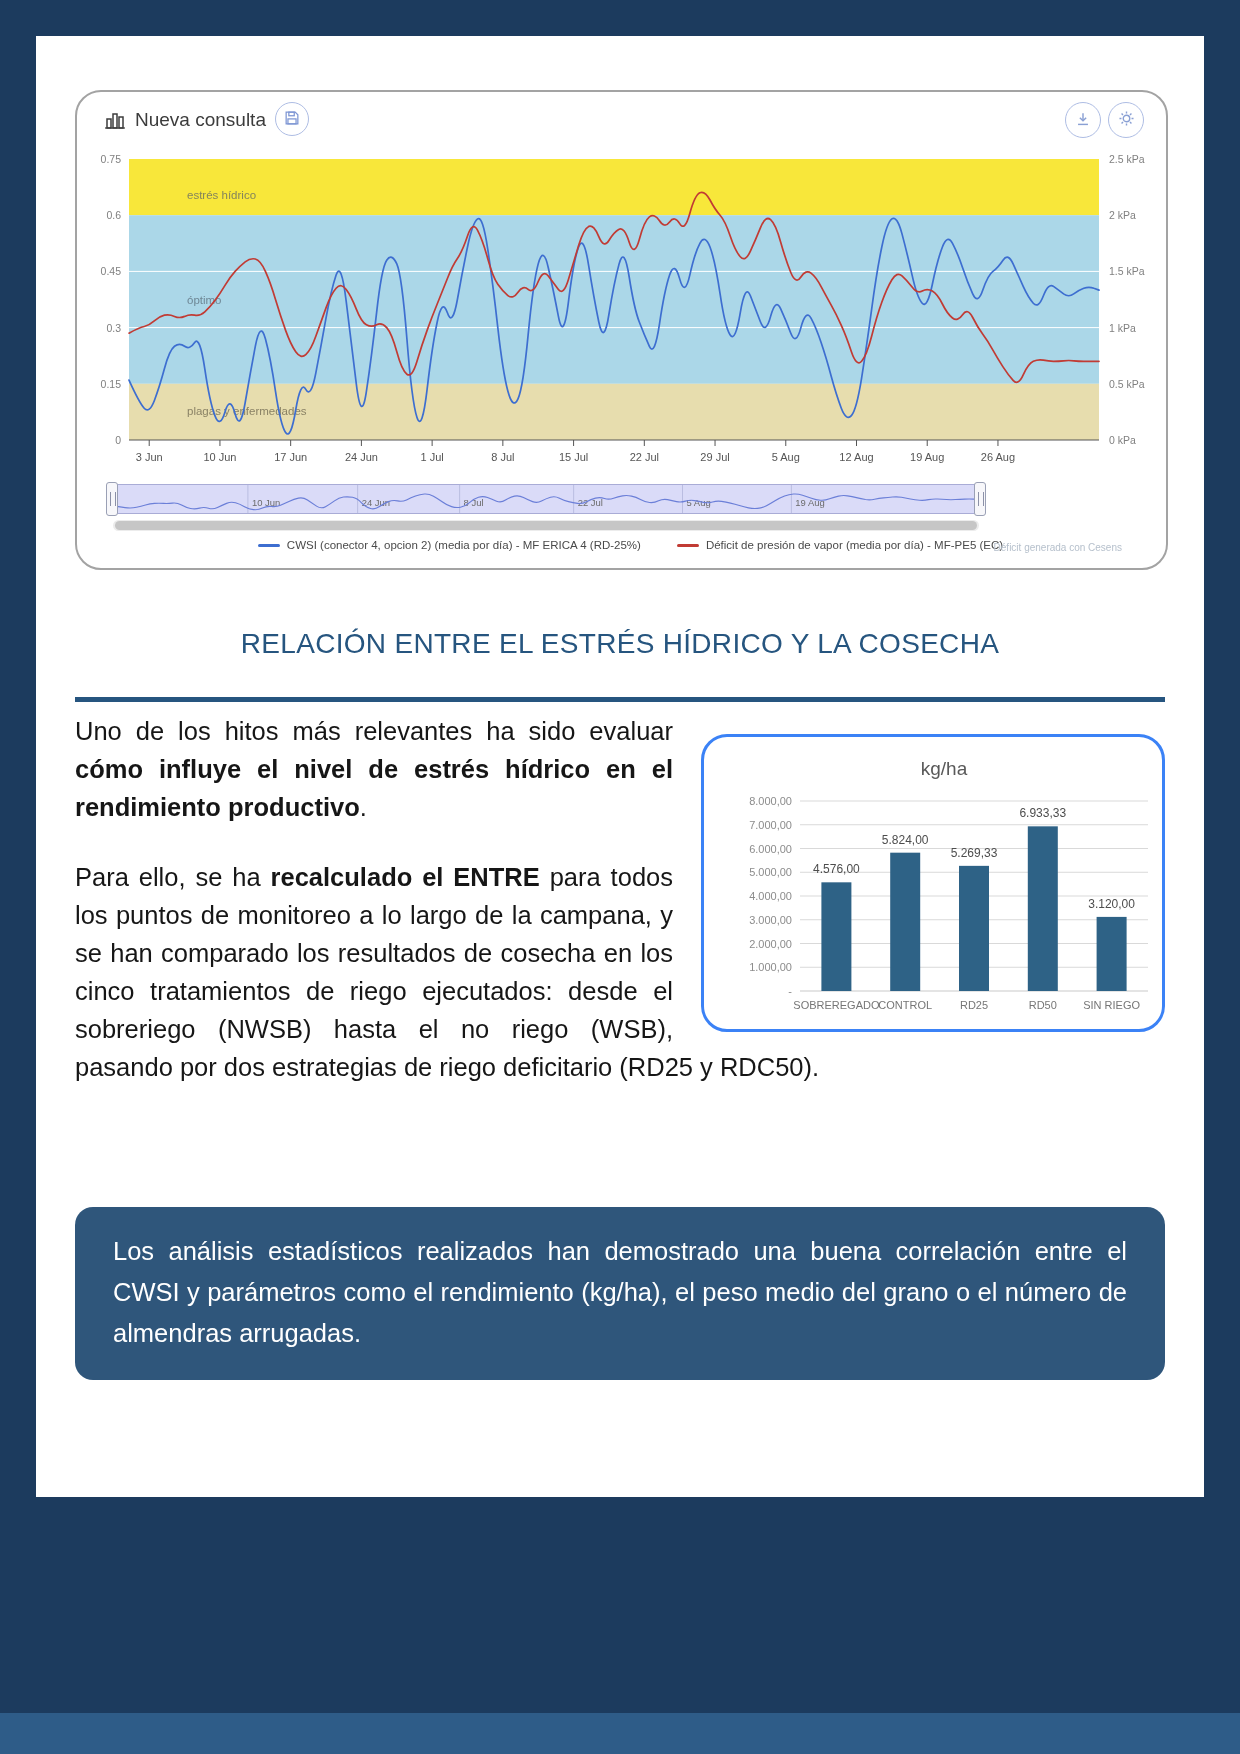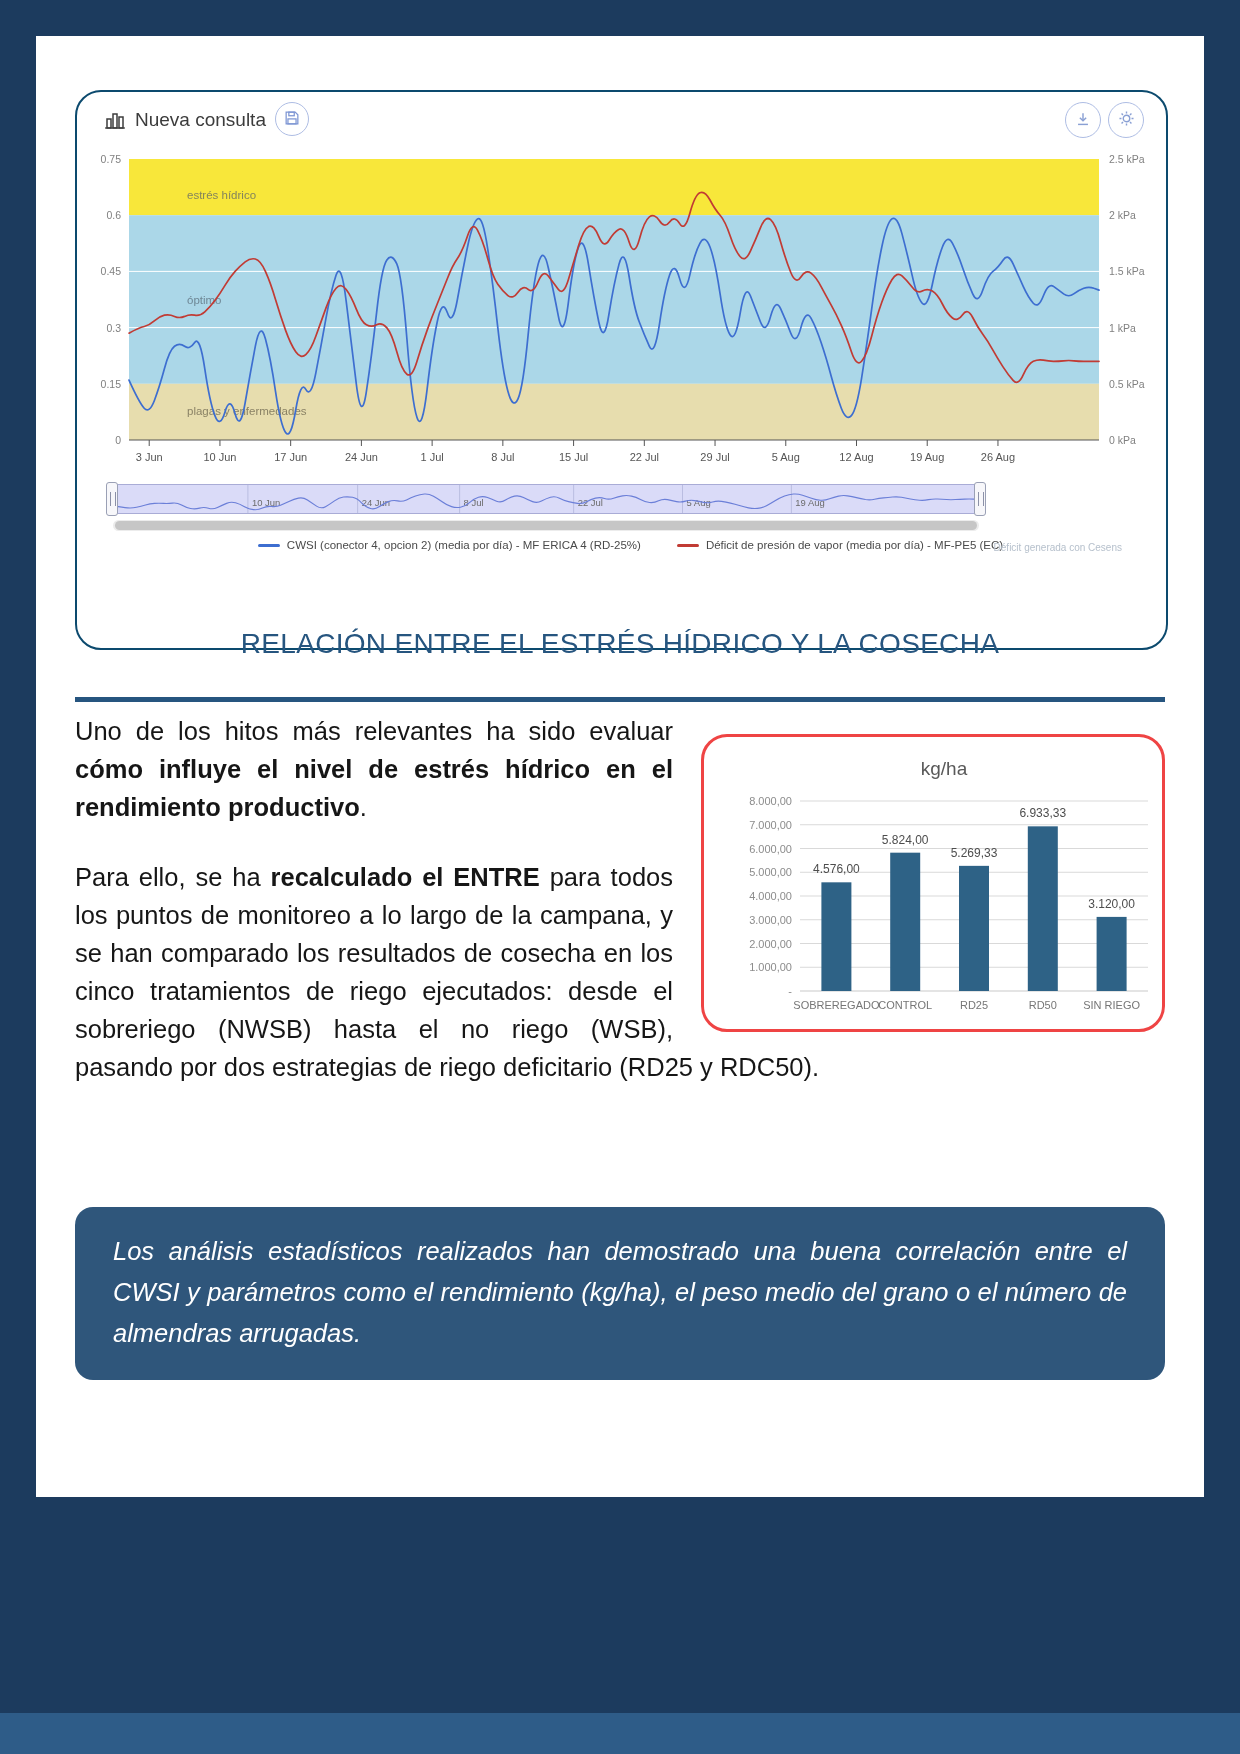--- a/index.html
+++ b/index.html
@@ -6,22 +6,22 @@
   body{font-family:"Liberation Sans",sans-serif;}
   .page{position:relative;width:1240px;height:1754px;background:#ffffff;overflow:hidden;}
   .frame{position:absolute;background:#1c3b5e;}
   .frame-top{left:0;top:0;width:1240px;height:36px;}
   .frame-left{left:0;top:0;width:36px;height:1754px;}
   .frame-right{left:1204px;top:0;width:36px;height:1754px;}
   .footer{position:absolute;left:0;top:1497px;width:1240px;height:257px;background:#1c3b5e;}
   .footer-stripe{position:absolute;left:0;top:216px;width:100%;height:41px;background:#2e5c88;}
 
   
-  .chart-panel{position:absolute;left:75px;top:90px;width:1093px;height:560px;background:#fff;
-    border:2px solid #0c4a6e;border-radius:26px;box-sizing:border-box;}
+  .chart-panel{position:absolute;left:75px;top:90px;width:1093px;height:480px;background:#fff;
+    border:2px solid #a3a3a3;border-radius:26px;box-sizing:border-box;}
   .chart-title-icon{position:absolute;left:26px;top:15px;width:24px;height:24px;}
   .panel-title{position:absolute;left:58px;top:17px;font-size:19px;color:#3c3c3c;}
   .circle-btn{width:36px;height:36px;border-radius:50%;border:1.5px solid #aebde4;background:#fff;
     display:flex;align-items:center;justify-content:center;padding:0;cursor:pointer;box-sizing:border-box;}
   .save-btn{position:absolute;left:198px;top:10px;width:34px;height:34px;}
   .header-right{position:absolute;right:22px;top:10px;display:flex;gap:7px;}
   #main-chart{position:absolute;left:0;top:52px;width:1093px;height:335px;}
   .navigator{position:absolute;left:36px;top:392px;width:866px;height:30px;}
   #nav-chart{position:absolute;left:0;top:0;width:866px;height:30px;background:#dadbf8;
     border:1px solid #a9acd6;box-sizing:border-box;}
@@ -38,28 +38,28 @@
   .legend-item{display:flex;align-items:center;gap:7px;cursor:pointer;}
   .legend-swatch{width:22px;height:3px;border-radius:2px;display:inline-block;}
   .watermark{position:absolute;right:44px;top:450px;font-size:10px;color:#b6c0cc;}
 
   
   .heading{position:absolute;left:0;top:628px;width:100%;text-align:center;font-size:28px;font-weight:normal;
     color:#26557f;margin:0;letter-spacing:0.3px;}
   .rule{position:absolute;left:75px;top:697px;width:1090px;height:5px;background:#26557f;}
   .article{position:absolute;left:75px;top:712px;width:1090px;font-size:25.5px;line-height:38px;
     color:#161616;text-align:justify;}
-  .bar-panel{float:right;width:464px;height:298px;margin:22px 0 10px 28px;border:3px solid #ef4444;
+  .bar-panel{float:right;width:464px;height:298px;margin:22px 0 10px 28px;border:3px solid #3b82f6;
     border-radius:26px;box-sizing:border-box;background:#fff;}
   #bar-chart{width:458px;height:292px;display:block;}
   .body-p{margin:0 0 32px 0;}
 
   
   .callout{position:absolute;left:75px;top:1207px;width:1090px;box-sizing:border-box;background:#2f567b;
-    border-radius:18px;padding:24px 38px 26px 38px;color:#ffffff;font-size:25.5px;line-height:41px;text-align:justify;font-style:italic;}
+    border-radius:18px;padding:24px 38px 26px 38px;color:#ffffff;font-size:25.5px;line-height:41px;text-align:justify;}
   .callout p{margin:0;}
   .callout p + p{margin-top:20px;}
 </style>
 </head>
 <body>
 
 <div class="page">
   <div class="frame frame-top"></div>
   <div class="frame frame-left"></div>
   <div class="frame frame-right"></div>

